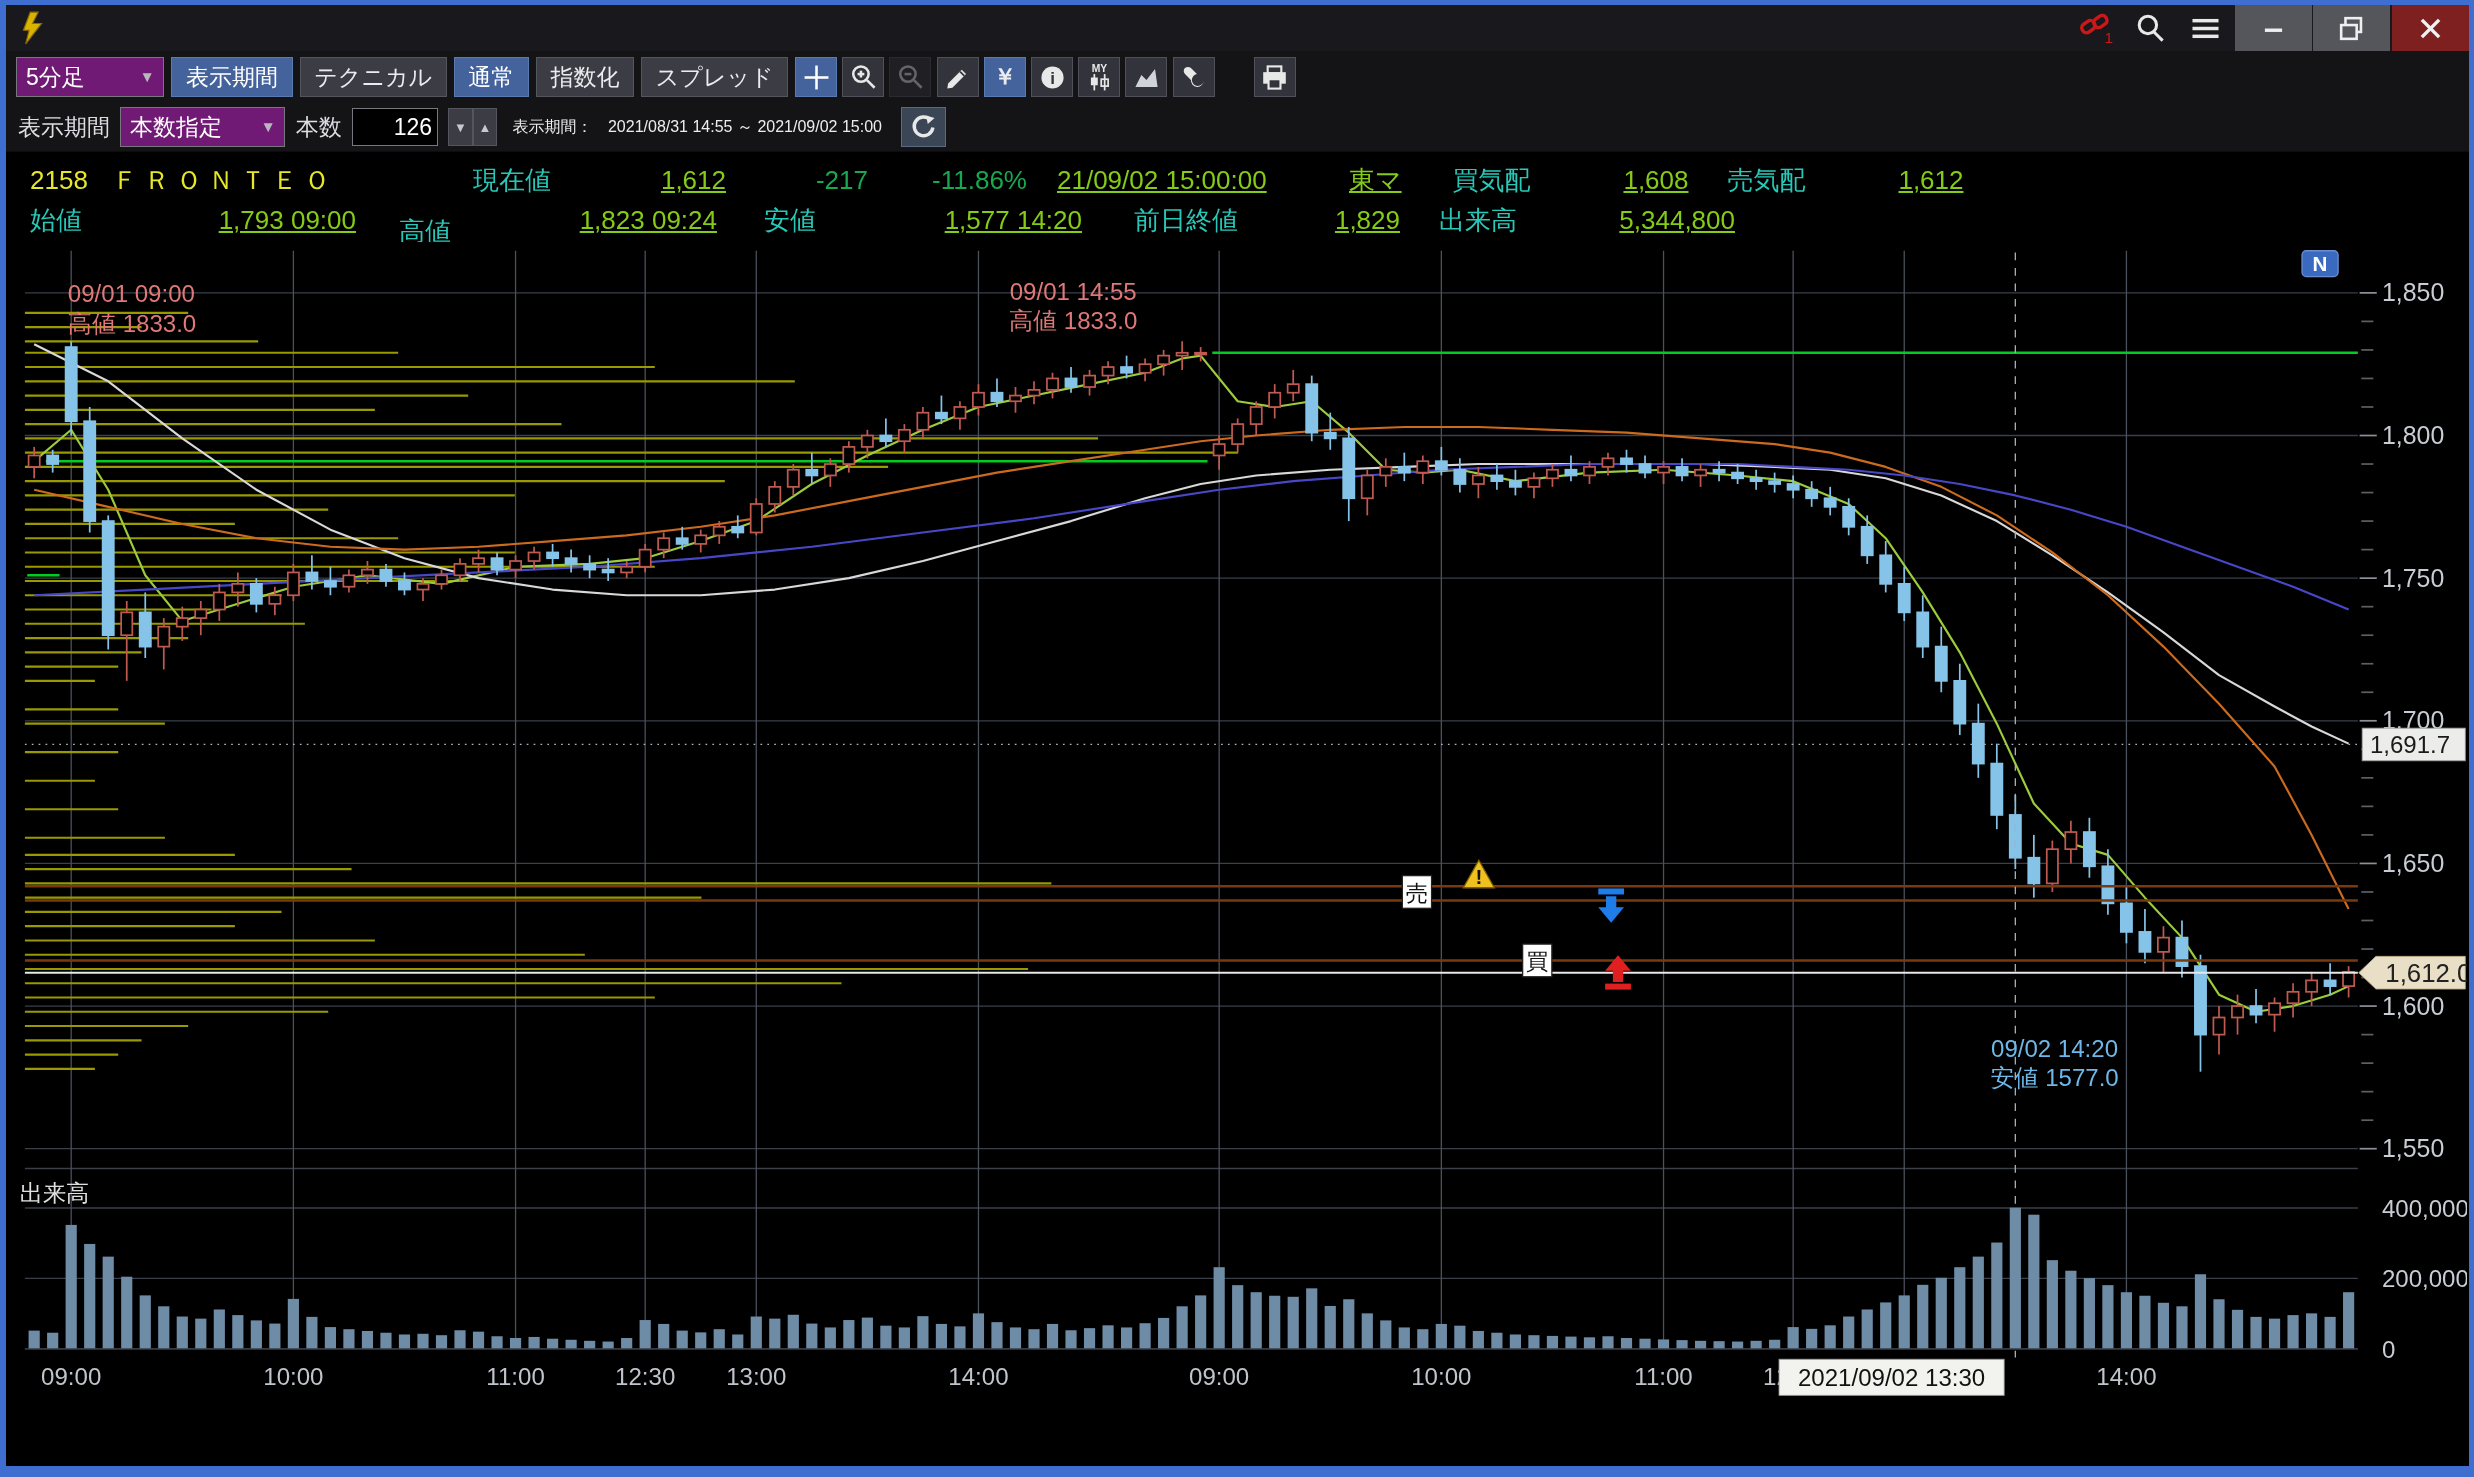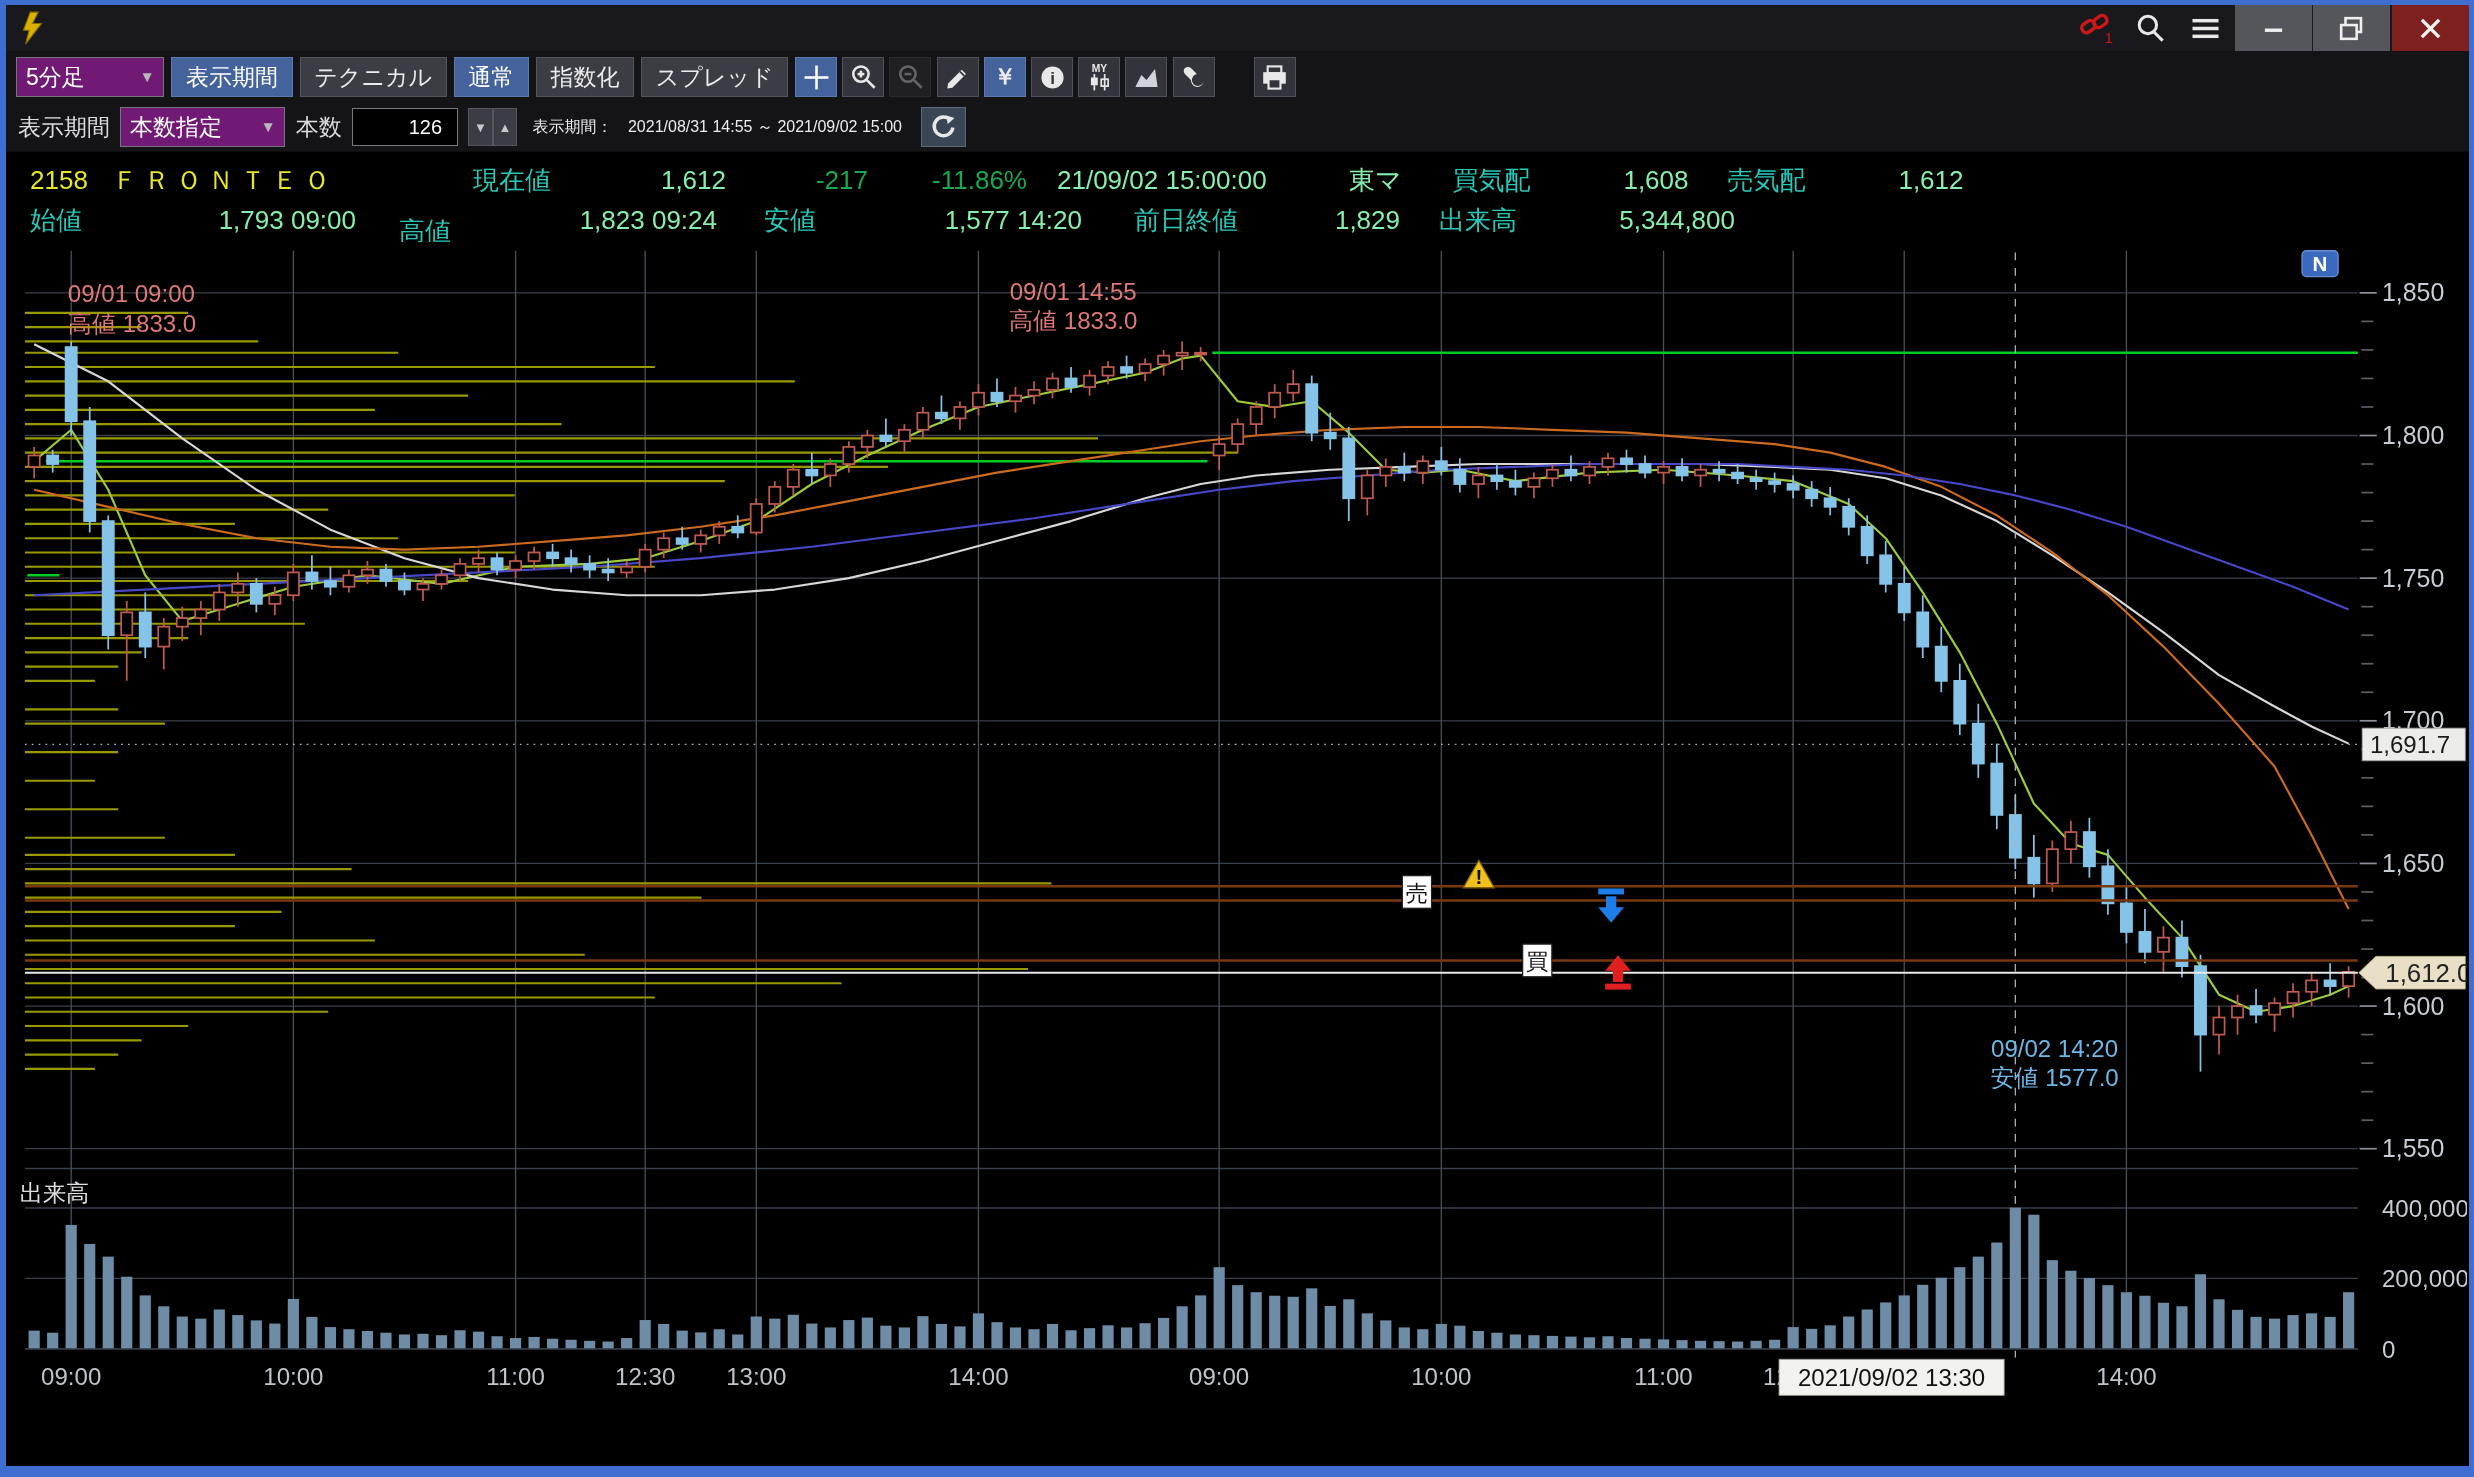--- a/index.html
+++ b/index.html
@@ -24,30 +24,30 @@
   .tf{width:129px;}
   .tbtn{height:38px;padding:0 13.7px;background:#3c3c44;border:0.9px solid #55555e;color:#ececf0;font-size:23px;display:flex;align-items:center;justify-content:center;cursor:pointer;white-space:nowrap;}
   .tbtn.active{background:#44639c;border-color:#5a7ab2;color:#fff;}
   .ibtn{width:40px;height:38px;background:#33333b;border:0.9px solid #50505a;display:flex;align-items:center;justify-content:center;cursor:pointer;color:#ececf0;font-size:22.3px;font-weight:bold;}
   .ibtn.active{background:#44639c;border-color:#5a7ab2;}
   .ibtn.disabled{opacity:.38;}
   .ibtn.sep{margin-left:34px;}
   
   .periodbar{height:48px;background:#141417;display:flex;align-items:center;padding:0 0 0 12px;gap:10.3px;flex:none;border-bottom:1.7px solid #0c0c0e;}
   .plabel{color:#dcdce2;font-size:23px;white-space:nowrap;}
-  .countbox{width:74px;height:36px;background:#000;border:0.9px solid #77777e;color:#fff;font-size:20px;text-align:right;padding:0 15px;font-family:"Liberation Sans",sans-serif;}
+  .countbox{width:74px;height:36px;background:#000;border:0.9px solid #77777e;color:#fff;font-size:23px;text-align:right;padding:0 5px;font-family:"Liberation Sans",sans-serif;}
   .spin{width:22.3px;height:36px;background:#3c3c44;border:0.9px solid #55555e;color:#c8c8ce;font-size:13px;display:flex;align-items:center;justify-content:center;cursor:pointer;}
   .rangetext{color:#ececf0;font-size:16px;white-space:nowrap;margin-left:5.2px;}
   .resetbtn{width:43px;height:38px;background:#3a4656;border:0.9px solid #5a6a80;display:flex;align-items:center;justify-content:center;cursor:pointer;margin-left:8.6px;}
   
   .quotes{background:#000;padding:8.6px 0 1.7px 0;flex:none;}
   .qrow{height:40px;display:flex;align-items:center;padding-left:24px;font-size:26px;white-space:nowrap;}
   .qcell{display:inline-block;}
   .num{text-align:right;}
-  .c-yellow{color:#e6e62a;} .c-cyan{color:#28c8b8;} .c-green{color:#18a850;} .c-white{color:#86efac;}
+  .c-yellow{color:#e6e62a;} .c-cyan{color:#28c8b8;} .c-green{color:#18a850;} .c-white{color:#84cc16;text-decoration:underline;}
   .spname{letter-spacing:6px;}
   
   .chartwrap{flex:1;position:relative;background:#000;overflow:hidden;}
   svg text{font-family:"Liberation Sans",sans-serif;}
 </style>
 </head>
 <body>
 
 <div class="window">
 

